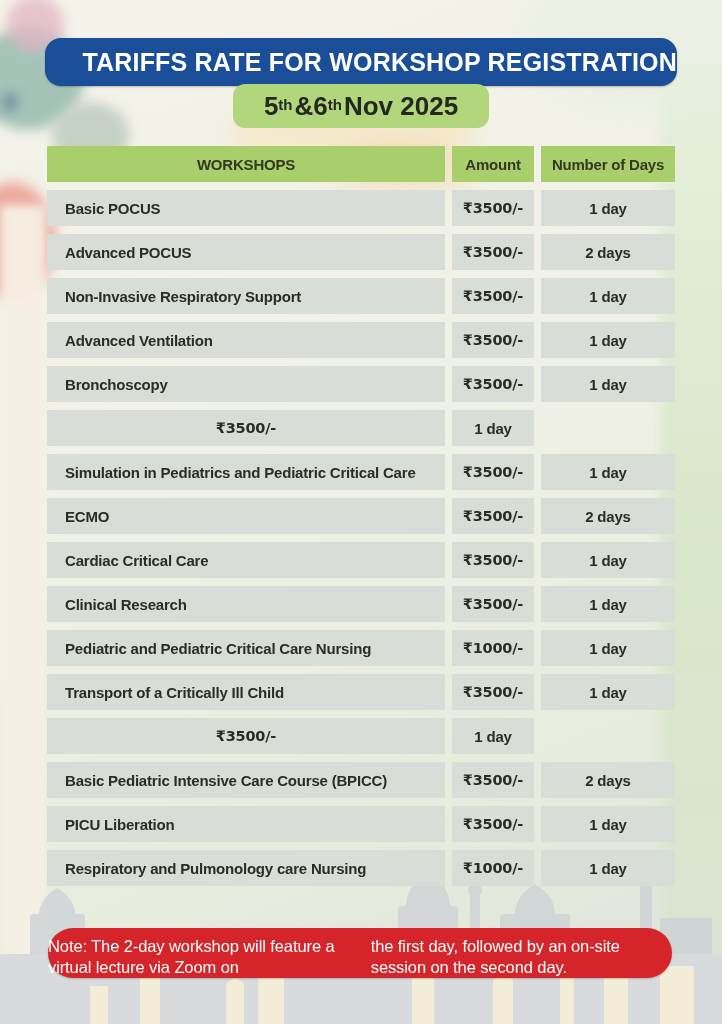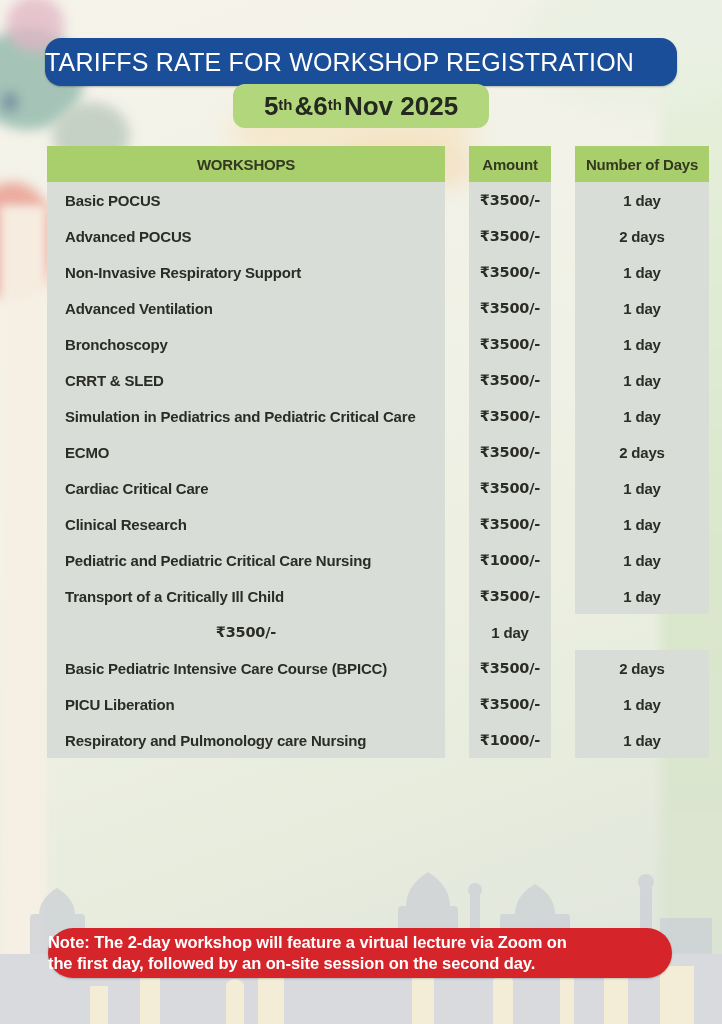--- a/index.html
+++ b/index.html
@@ -21,51 +21,51 @@
   .b-orange1{left:228px;top:92px;width:250px;height:78px;background:#f7dcae;opacity:.45;filter:blur(12px);}
   .b-orange2{left:330px;top:140px;width:150px;height:55px;background:#f5d2a2;opacity:.4;filter:blur(10px);}
   .b-leftcream{left:0;top:205px;width:46px;height:760px;background:#f7f0e4;opacity:.95;filter:blur(5px);border-radius:0;}
   .b-rightwash{left:660px;top:60px;width:80px;height:900px;background:linear-gradient(180deg,#e6efdc,#d9e7ca 55%,#dbe4d2);opacity:.95;filter:blur(5px);border-radius:0;}
   .b-topright{left:520px;top:-30px;width:240px;height:140px;background:#e9f0e2;opacity:.8;filter:blur(14px);}
   .skyline{position:absolute;left:0;bottom:0;width:722px;height:170px;}
   
   .title-banner{
     position:absolute;left:45px;top:38px;width:632px;height:48px;
     background:#1b4e99;border-radius:16px;
-    display:flex;align-items:center;justify-content:flex-start;
-    color:#ffffff;font-size:25px;font-weight:normal;letter-spacing:.2px;
+    display:flex;align-items:center;justify-content:flex-end;
+    color:#ffffff;font-size:25px;font-weight:bold;letter-spacing:.2px;
     box-shadow:0 1px 2px rgba(0,0,0,.25);
   }
   
   .date-pill{
     position:absolute;left:233px;top:84px;width:256px;height:44px;
     background:#b2d67c;border-radius:12px;
     display:flex;align-items:center;justify-content:center;
     color:#24281f;font-size:26px;font-weight:bold;
   }
   .date-pill sup{font-size:15px;position:relative;top:-2px;margin-right:2px;}
   
   .tariff-table{position:absolute;left:47px;top:146px;width:630px;}
-  .trow{display:grid;grid-template-columns:398px 82px 134px;column-gap:24px;}
+  .trow{display:grid;grid-template-columns:398px 82px 134px;column-gap:7px;margin-bottom:8px;}
   .cell{
     height:36px;display:flex;align-items:center;
     font-weight:bold;font-size:15px;letter-spacing:-.2px;color:#2c2c26;
     white-space:nowrap;
   }
   .thead .cell{background:#a9cf6d;justify-content:center;color:#33381f;}
   .tbody .cell{background:#d8ded7;}
   .tbody .cell.c-name{padding-left:18px;}
   .tbody .cell.c-amount,.tbody .cell.c-days{justify-content:center;}
   .c-amount{font-family:"DejaVu Sans","Liberation Sans",sans-serif;font-size:14.5px;}
   
   .note-pill{
     position:absolute;left:48px;top:928px;width:624px;height:50px;
     background:#d5242a;border-radius:26px;
-    display:flex;flex-direction:column;align-items:flex-start;justify-content:center;
-    color:#ffffff;font-weight:bold;font-size:16.5px;line-height:1.28;letter-spacing:-.1px;
+    display:flex;flex-direction:row;align-items:flex-end;justify-content:center;
+    color:#ffffff;font-weight:normal;font-size:16.5px;line-height:1.28;letter-spacing:-.1px;
     box-shadow:0 1px 2px rgba(0,0,0,.2);
   }
 </style>
 </head>
 <body>
 
 <div class="page">
 
   <div class="bg">
     <div class="blob b-teal"></div>
@@ -158,21 +158,20 @@
     <div class="cell c-name">Advanced Ventilation</div>
     <div class="cell c-amount">₹3500/-</div>
     <div class="cell c-days">1 day</div>
   </div>
         <div class="trow">
     <div class="cell c-name">Bronchoscopy</div>
     <div class="cell c-amount">₹3500/-</div>
     <div class="cell c-days">1 day</div>
   </div>
         <div class="trow">
-    <div class="cell c-name">CRRT &amp; SLED</div>
     <div class="cell c-amount">₹3500/-</div>
     <div class="cell c-days">1 day</div>
   </div>
         <div class="trow">
     <div class="cell c-name">Simulation in Pediatrics and Pediatric Critical Care</div>
     <div class="cell c-amount">₹3500/-</div>
     <div class="cell c-days">1 day</div>
   </div>
         <div class="trow">
     <div class="cell c-name">ECMO</div>

